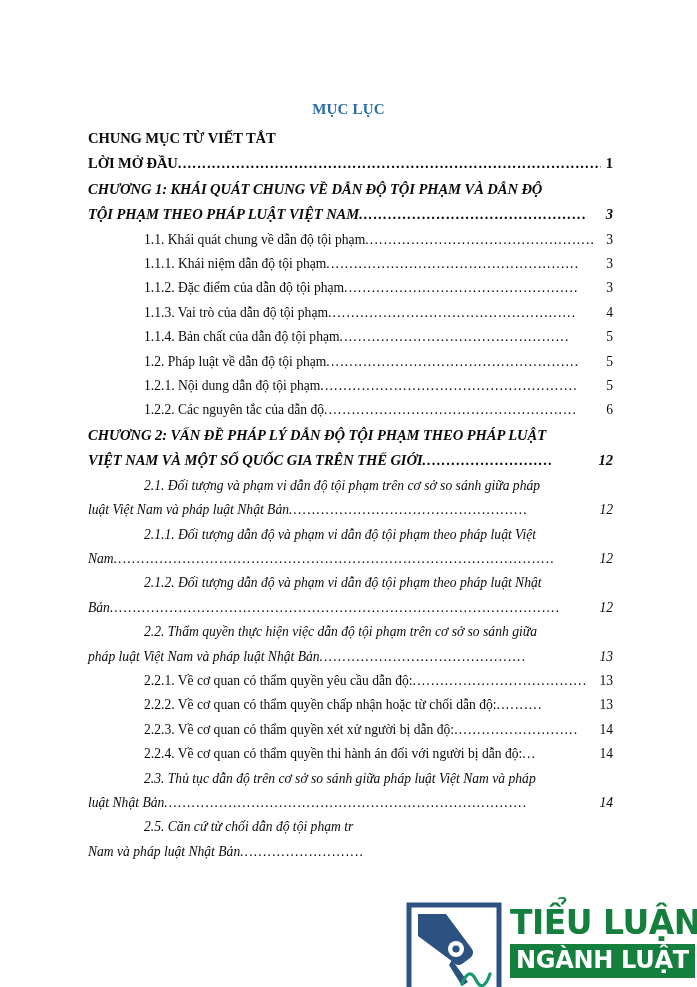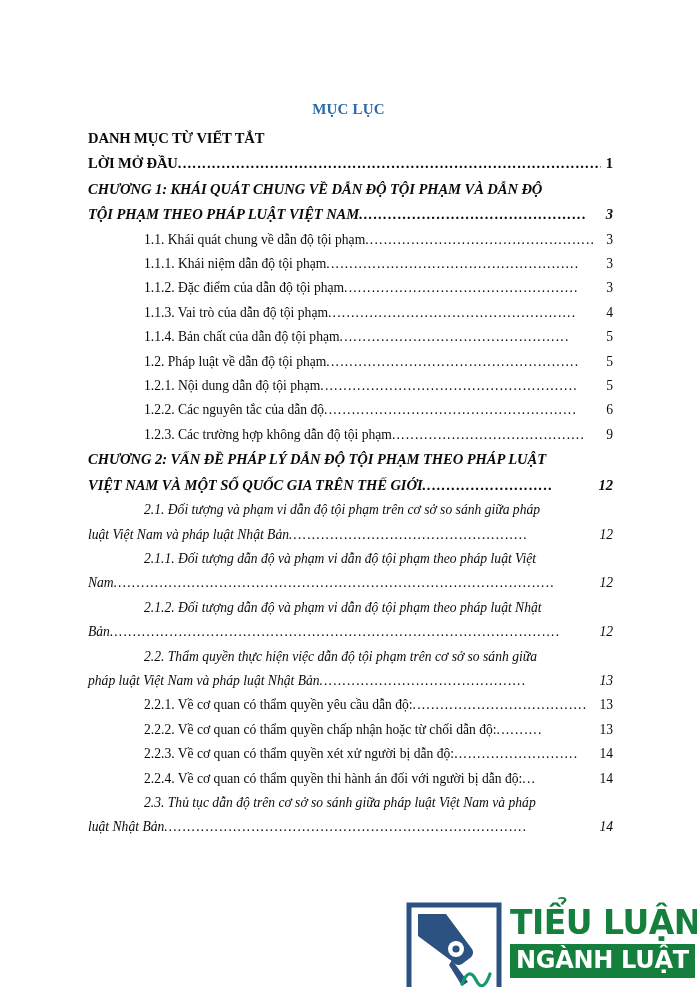--- a/index.html
+++ b/index.html
@@ -151,43 +151,42 @@
   }
 </style>
 </head>
 <body>
 
 <div id="page">
 
   <div id="toc-title">MỤC LỤC</div>
 
   <div id="toc-body">
-      <div class="entry lvl0"><span class="label">DANH MỤC TỪ VIẾT TẮT</span><span class="leader" style="max-width: 348.594px;"></span><span class="pg"></span></div>
+      <div class="entry lvl0"><span class="label">CHUNG MỤC TỪ VIẾT TẮT</span><span class="leader" style="max-width: 348.594px;"></span><span class="pg"></span></div>
       <div class="entry lvl0"><span class="label">LỜI MỞ ĐẦU</span><span class="leader" style="max-width: 422.984px;"> .........................................................................................</span><span class="pg">1</span></div>
       <div class="entry lvl0 wrap"><span class="label">CHƯƠNG 1: KHÁI QUÁT CHUNG VỀ DẪN ĐỘ TỘI PHẠM VÀ DẪN ĐỘ</span><span class="tail"><span>TỘI PHẠM THEO PHÁP LUẬT VIỆT NAM</span><span class="leader" style="max-width: 231.641px;">...............................................</span><span class="pg">3</span></span></div>
       <div class="entry lvl1"><span class="label">1.1. Khái quát chung về dẫn độ tội phạm</span><span class="leader" style="max-width: 235.969px;">..................................................</span><span class="pg">3</span></div>
       <div class="entry lvl1"><span class="label">1.1.1. Khái niệm dẫn độ tội phạm</span><span class="leader" style="max-width: 274.844px;"> .......................................................</span><span class="pg">3</span></div>
       <div class="entry lvl1"><span class="label">1.1.2. Đặc điểm của dẫn độ tội phạm</span><span class="leader" style="max-width: 257.125px;">...................................................</span><span class="pg">3</span></div>
       <div class="entry lvl1"><span class="label">1.1.3. Vai trò của dẫn độ tội phạm</span><span class="leader" style="max-width: 273.203px;"> ......................................................</span><span class="pg">4</span></div>
       <div class="entry lvl1"><span class="label">1.1.4. Bản chất của dẫn độ tội phạm</span><span class="leader" style="max-width: 261.641px;"> ..................................................</span><span class="pg">5</span></div>
       <div class="entry lvl1"><span class="label">1.2. Pháp luật về dẫn độ tội phạm</span><span class="leader" style="max-width: 274.844px;"> .......................................................</span><span class="pg">5</span></div>
       <div class="entry lvl1"><span class="label">1.2.1. Nội dung dẫn độ tội phạm</span><span class="leader" style="max-width: 280.875px;">........................................................</span><span class="pg">5</span></div>
       <div class="entry lvl1"><span class="label">1.2.2. Các nguyên tắc của dẫn độ</span><span class="leader" style="max-width: 277.141px;"> .......................................................</span><span class="pg">6</span></div>
-      <div class="entry lvl1"><span class="label">1.2.3. Các trường hợp không dẫn độ tội phạm</span><span class="leader" style="max-width: 209.297px;">..........................................</span><span class="pg">9</span></div>
       <div class="entry lvl0 wrap"><span class="label">CHƯƠNG 2: VẤN ĐỀ PHÁP LÝ DẪN ĐỘ TỘI PHẠM THEO PHÁP LUẬT</span><span class="tail"><span>VIỆT NAM VÀ MỘT SỐ QUỐC GIA TRÊN THẾ GIỚI</span><span class="leader" style="max-width: 156.25px;">...........................</span><span class="pg">12</span></span></div>
       <div class="entry lvl1 wrap"><span class="label">2.1. Đối tượng và phạm vi dẫn độ tội phạm trên cơ sở so sánh giữa pháp</span><span class="tail"><span>luật Việt Nam và pháp luật Nhật Bản</span><span class="leader" style="max-width: 305.5px;">....................................................</span><span class="pg">12</span></span></div>
       <div class="entry lvl1 wrap"><span class="label">2.1.1. Đối tượng dẫn độ và phạm vi dẫn độ tội phạm theo pháp luật Việt</span><span class="tail"><span>Nam</span><span class="leader" style="max-width: 479.969px;"> ................................................................................................</span><span class="pg">12</span></span></div>
       <div class="entry lvl1 wrap"><span class="label">2.1.2. Đối tượng dẫn độ và phạm vi dẫn độ tội phạm theo pháp luật Nhật</span><span class="tail"><span>Bản</span><span class="leader" style="max-width: 484.5px;">..................................................................................................</span><span class="pg">12</span></span></div>
       <div class="entry lvl1 wrap"><span class="label">2.2. Thẩm quyền thực hiện việc dẫn độ tội phạm trên cơ sở so sánh giữa</span><span class="tail"><span>pháp luật Việt Nam và pháp luật Nhật Bản</span><span class="leader" style="max-width: 275.672px;">.............................................</span><span class="pg">13</span></span></div>
       <div class="entry lvl1"><span class="label">2.2.1. Về cơ quan có thẩm quyền yêu cầu dẫn độ:</span><span class="leader" style="max-width: 181.859px;">......................................</span><span class="pg">13</span></div>
       <div class="entry lvl1"><span class="label">2.2.2. Về cơ quan có thẩm quyền chấp nhận hoặc từ chối dẫn độ:</span><span class="leader" style="max-width: 97.8594px;"> ..........</span><span class="pg">13</span></div>
       <div class="entry lvl1"><span class="label">2.2.3. Về cơ quan có thẩm quyền xét xử người bị dẫn độ:</span><span class="leader" style="max-width: 140.281px;">...........................</span><span class="pg">14</span></div>
       <div class="entry lvl1"><span class="label">2.2.4. Về cơ quan có thẩm quyền thi hành án đối với người bị dẫn độ:</span><span class="leader" style="max-width: 72.1094px;">...</span><span class="pg">14</span></div>
       <div class="entry lvl1 wrap"><span class="label">2.3. Thủ tục dẫn độ trên cơ sở so sánh giữa pháp luật Việt Nam và pháp</span><span class="tail"><span>luật Nhật Bản</span><span class="leader" style="max-width: 430.891px;">...............................................................................</span><span class="pg">14</span></span></div>
-      <div class="entry lvl1 wrap"></div>
+      <div class="entry lvl1 wrap"><span class="label">2.5. Căn cứ từ chối dẫn độ tội phạm tr</span><span class="tail"><span>Nam và pháp luật Nhật Bản</span><span class="leader" style="max-width: 373.609px;">...........................</span><span class="pg"></span></span></div>
     </div>
 
   <div id="logo">
     <div id="logo-mark">
       <svg viewBox="0 0 96 96" width="96" height="96" xmlns="http://www.w3.org/2000/svg">
         <rect x="3" y="3" width="90" height="90" fill="none" stroke="#2c5282" stroke-width="5"></rect>
         <path d="M12 12 L40 12 L66 47 C68 50 67 54 64 56 L56 62 C53 64 49 63 47 60 L12 34 Z" fill="#2c5282"></path>
         <path d="M46 58 L62 80 L56 84 L43 63 Z" fill="#2c5282"></path>
         <circle cx="50" cy="47" r="8" fill="#ffffff"></circle>
         <circle cx="50" cy="47" r="3.6" fill="#2c5282"></circle>

